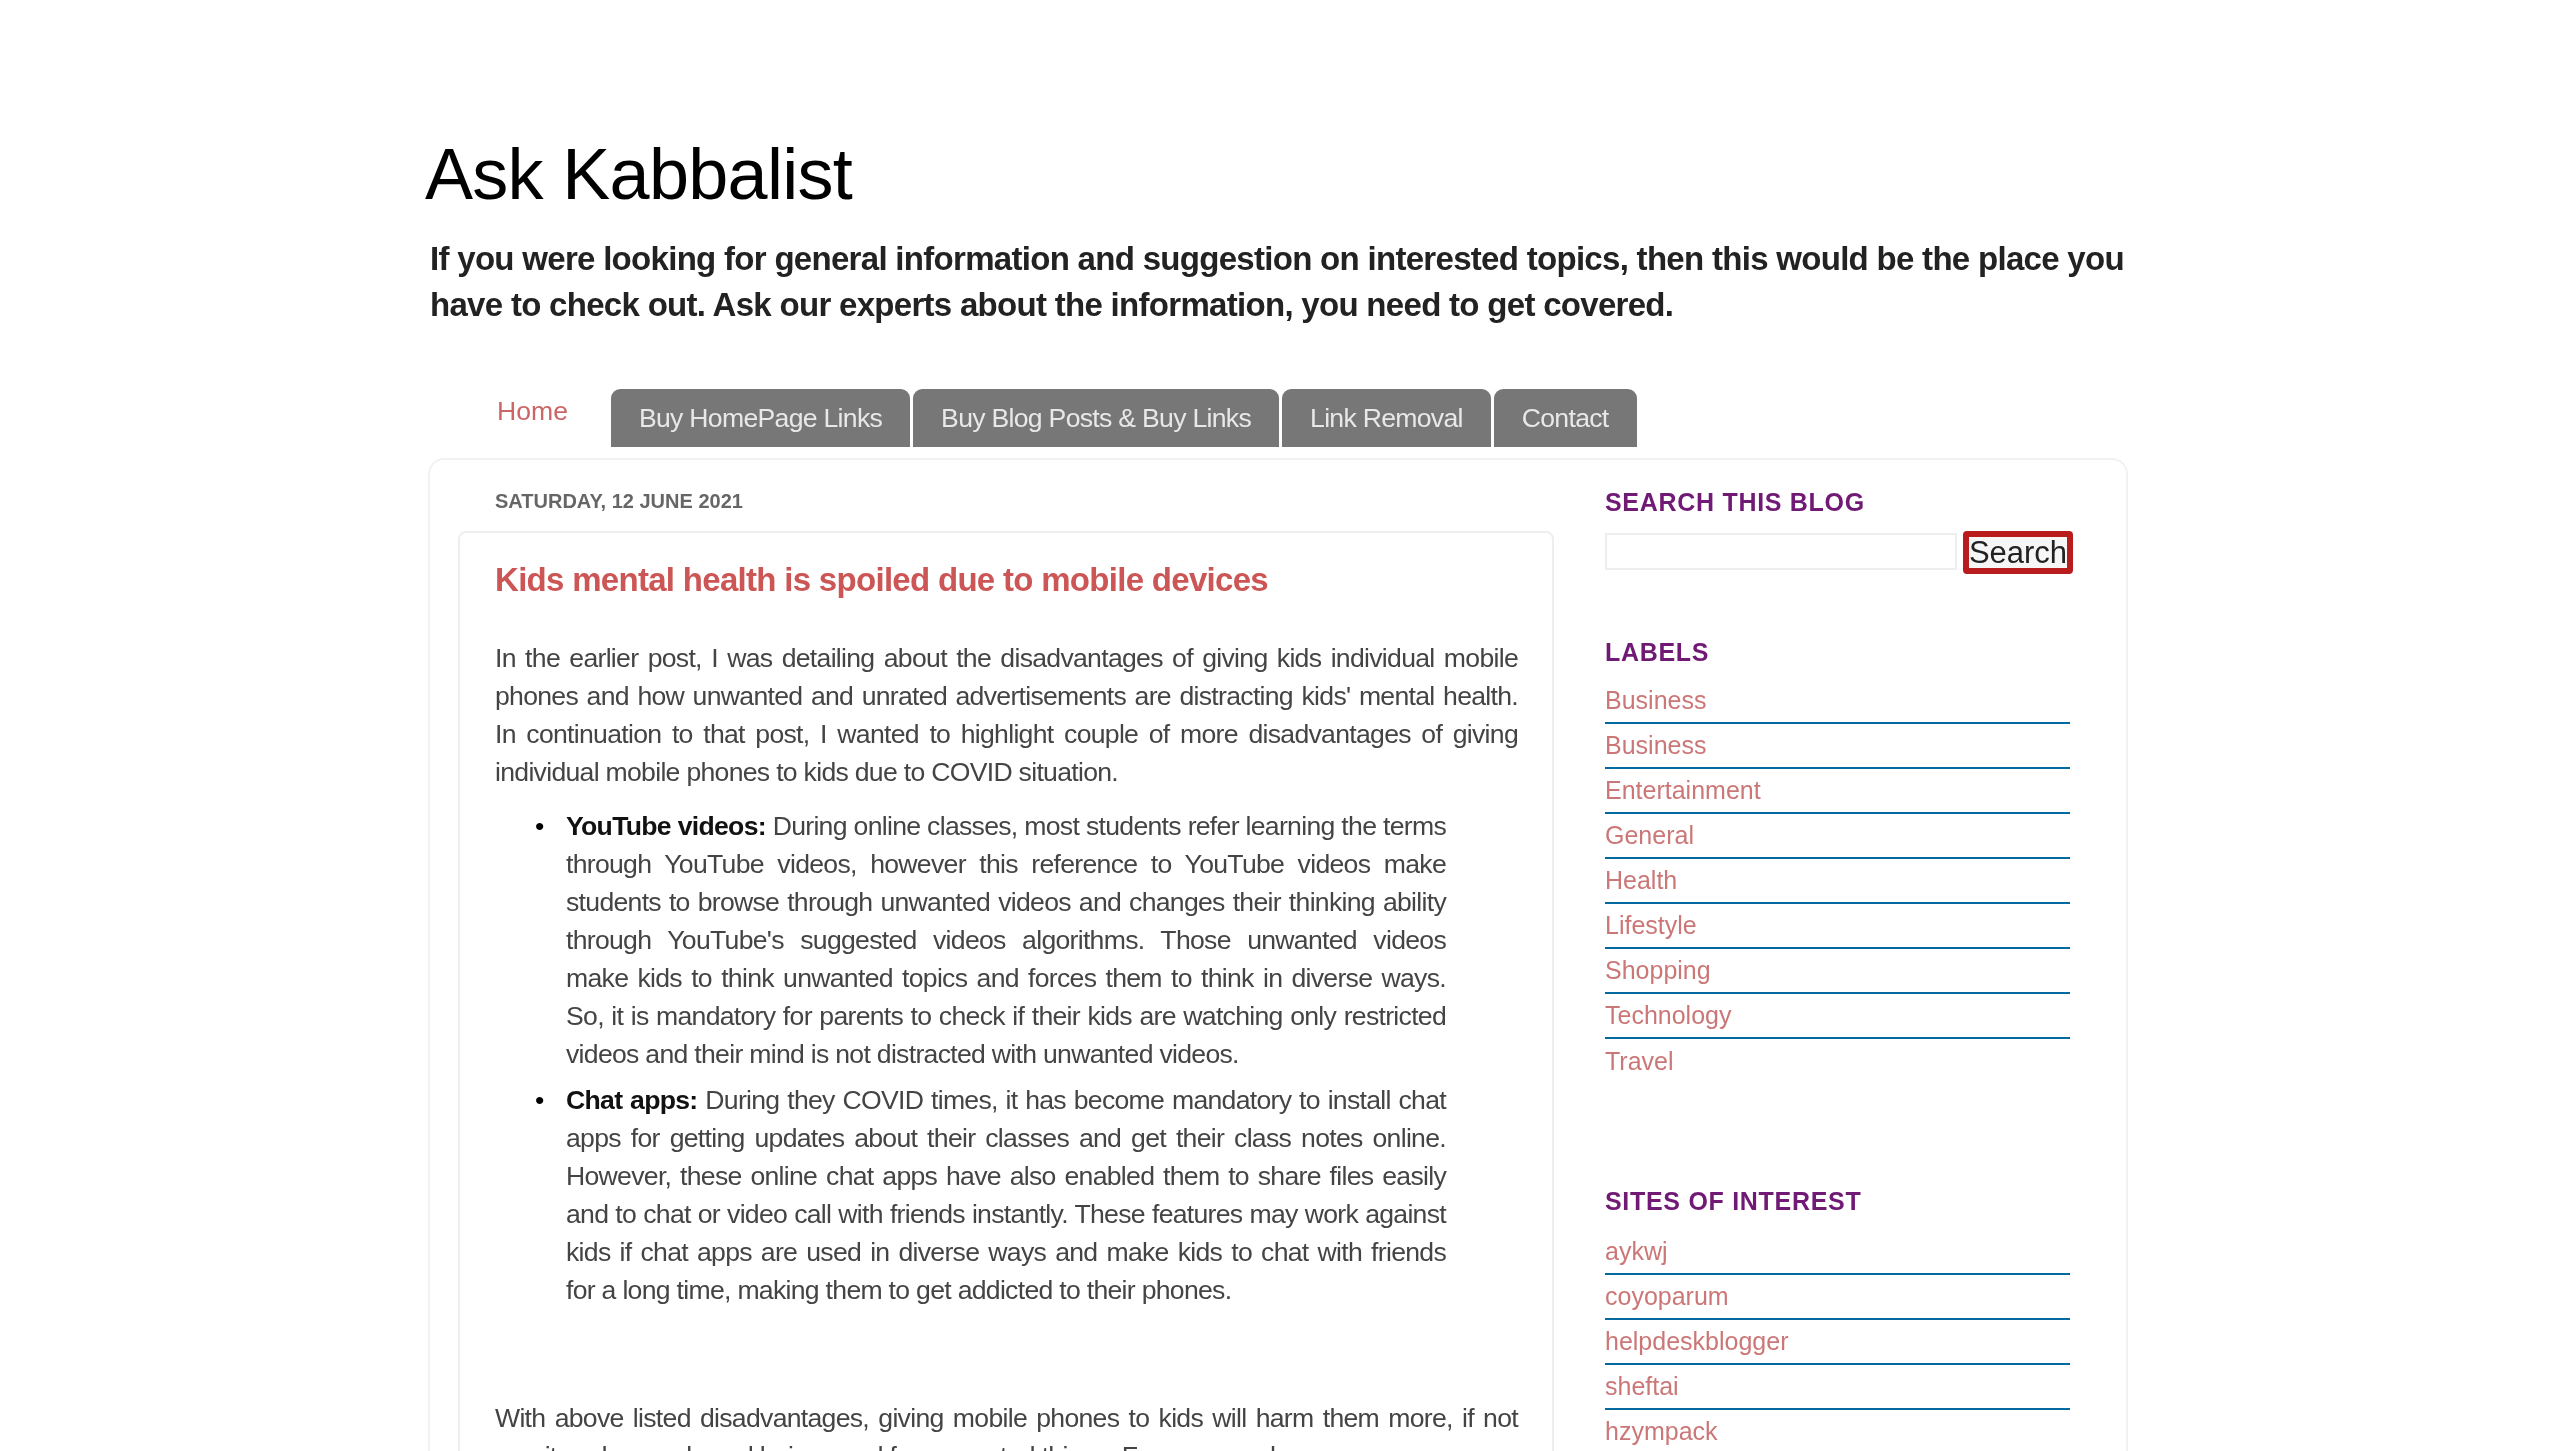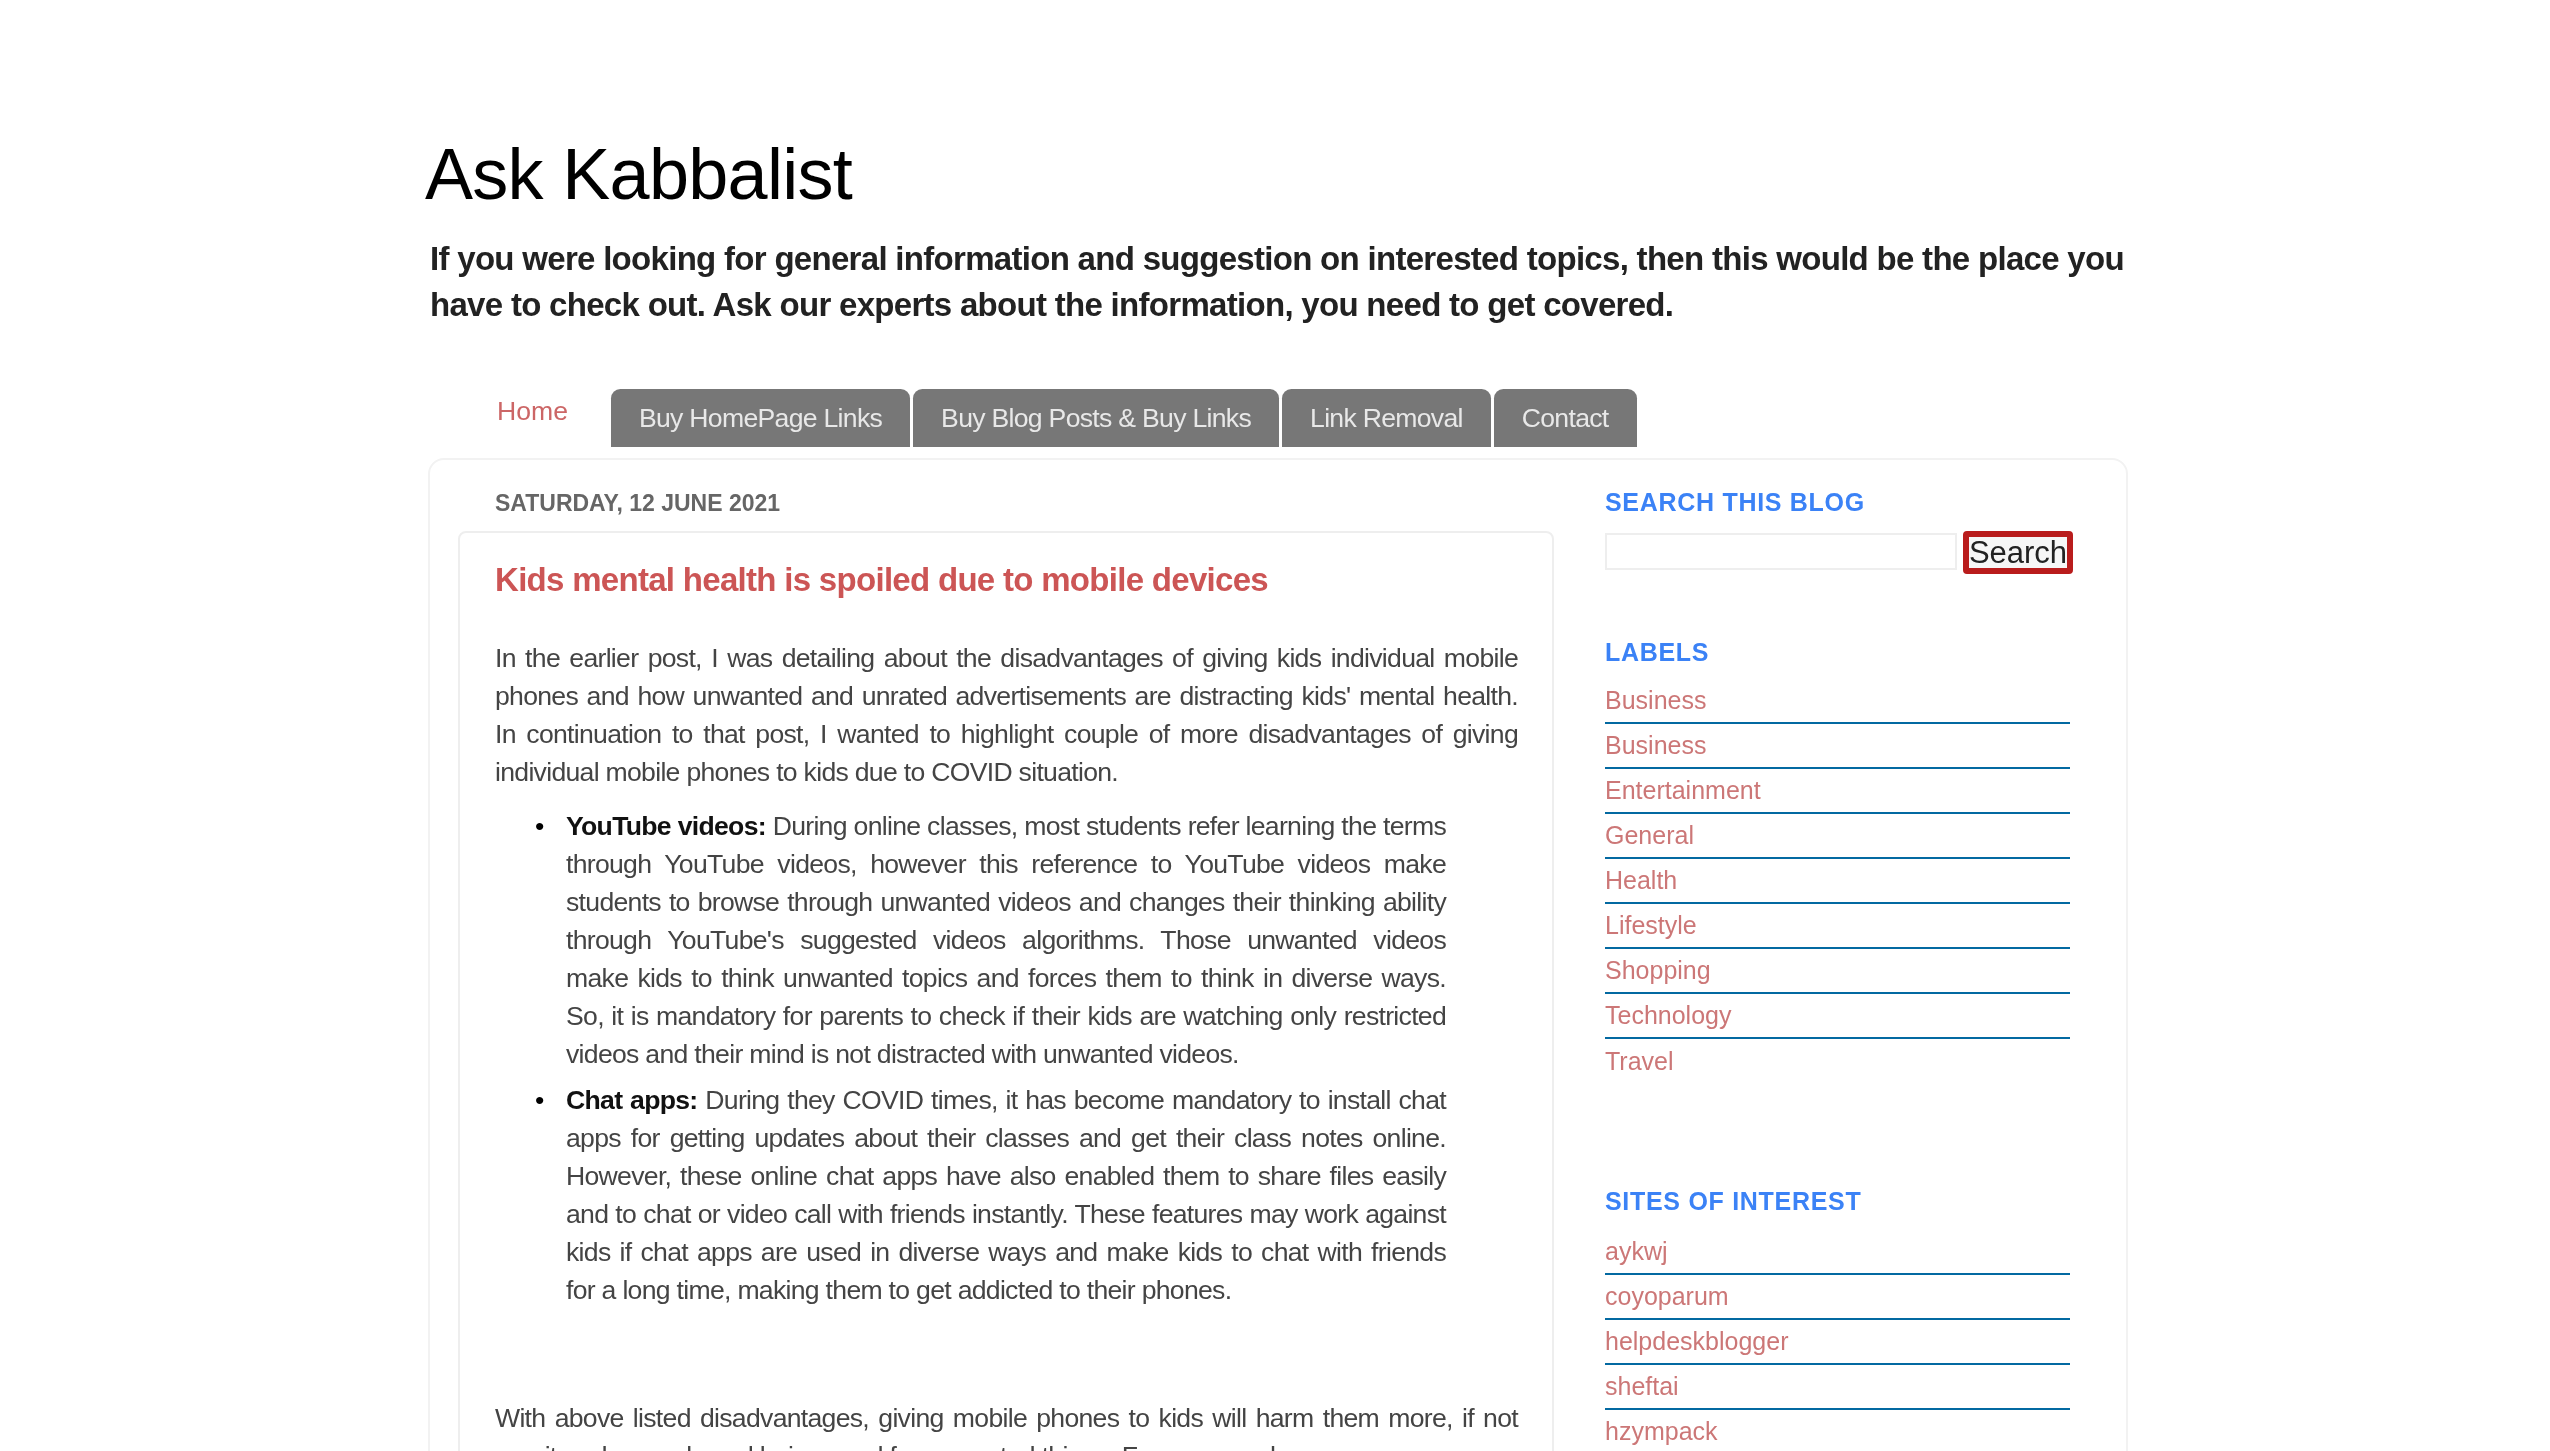--- a/index.html
+++ b/index.html
@@ -3,29 +3,29 @@
 <meta charset="utf-8">
 <style>
   html, body { margin:0; padding:0; background:#ffffff; }
   body { width:2550px; height:1452px; overflow:hidden; position:relative; font-family:"Liberation Sans", sans-serif; color:#333; }
   .header-title { position:absolute; left:425px; top:133px; font-size:72px; color:#000; font-weight:normal; letter-spacing:-0.7px; margin:0; }
   .header-desc { position:absolute; left:430px; top:236px; width:1700px; font-size:33px; line-height:46px; font-weight:bold; color:#222; margin:0; letter-spacing:-0.7px; }
   .nav { position:absolute; left:465px; top:389px; height:58px; display:flex; align-items:flex-end; gap:3px; }
   .nav .home { color:#cc6666; font-size:26.6px; padding:0 40px 13.3px 32px; height:58px; display:flex; align-items:center; box-sizing:border-box; }
   .nav .tab { background:#777; color:#e8e8e8; font-size:26.6px; height:58px; padding:0 28px; display:flex; align-items:center; border-radius:9.3px 9.3px 0 0; box-sizing:border-box; letter-spacing:-0.7px; }
   .container { position:absolute; left:428px; top:458px; width:1700px; height:1063px; border:2px solid #f2f2f2; border-radius:16px; box-sizing:border-box; }
-  .date { position:absolute; left:495px; top:490px; font-size:23px; font-weight:bold; color:#666; letter-spacing:0px; }
+  .date { position:absolute; left:495px; top:490px; font-size:20px; font-weight:bold; color:#666; letter-spacing:0px; }
   .post { position:absolute; left:458px; top:531px; width:1096px; height:996px; border:2px solid #eeeeee; border-radius:8px; box-sizing:border-box; }
   .post-title { position:absolute; left:495px; top:561px; font-size:33px; color:#cc5555; font-weight:bold; letter-spacing:-0.7px; }
   .p { position:absolute; left:495px; width:1023px; font-size:26.6px; line-height:38px; color:#444; text-align:justify; letter-spacing:-0.7px; }
   .bullets { position:absolute; left:566px; top:807px; width:880px; font-size:26.6px; line-height:38px; color:#444; margin:0; padding:0; list-style:none; text-align:justify; letter-spacing:-0.7px; }
   .bullets li { position:relative; margin-bottom:8px; }
   .bullets li::before { content:"\2022"; position:absolute; left:-31px; color:#000; }
   .bullets b { color:#111; }
-  .sb-h { position:absolute; left:1605px; font-size:25px; font-weight:bold; color:#3b82f6; letter-spacing:0.7px; }
+  .sb-h { position:absolute; left:1605px; font-size:25px; font-weight:bold; color:#701a75; letter-spacing:0.7px; }
   .search-input { position:absolute; left:1605px; top:533px; width:352px; height:37px; border:2px solid #eee; box-sizing:border-box; background:#fff; }
   .search-btn { position:absolute; left:1963px; top:531px; width:110px; height:43px; border:6px solid #b91c1c; border-radius:4px; background:#f6f6f6; font-size:31px; color:#222; display:flex; align-items:center; justify-content:center; box-sizing:border-box; }
   .list { position:absolute; left:1605px; width:465px; margin:0; padding:0; list-style:none; }
   .list li { height:45px; border-bottom:2px solid #0369a1; box-sizing:border-box; font-size:25px; color:#cc7777; display:flex; align-items:center; }
 </style>
 </head>
 <body>
 
 <h1 class="header-title">Ask Kabbalist</h1>
 <p class="header-desc">If you were looking for general information and suggestion on interested topics, then this would be the place you have to check out. Ask our experts about the information, you need to get covered.</p>

